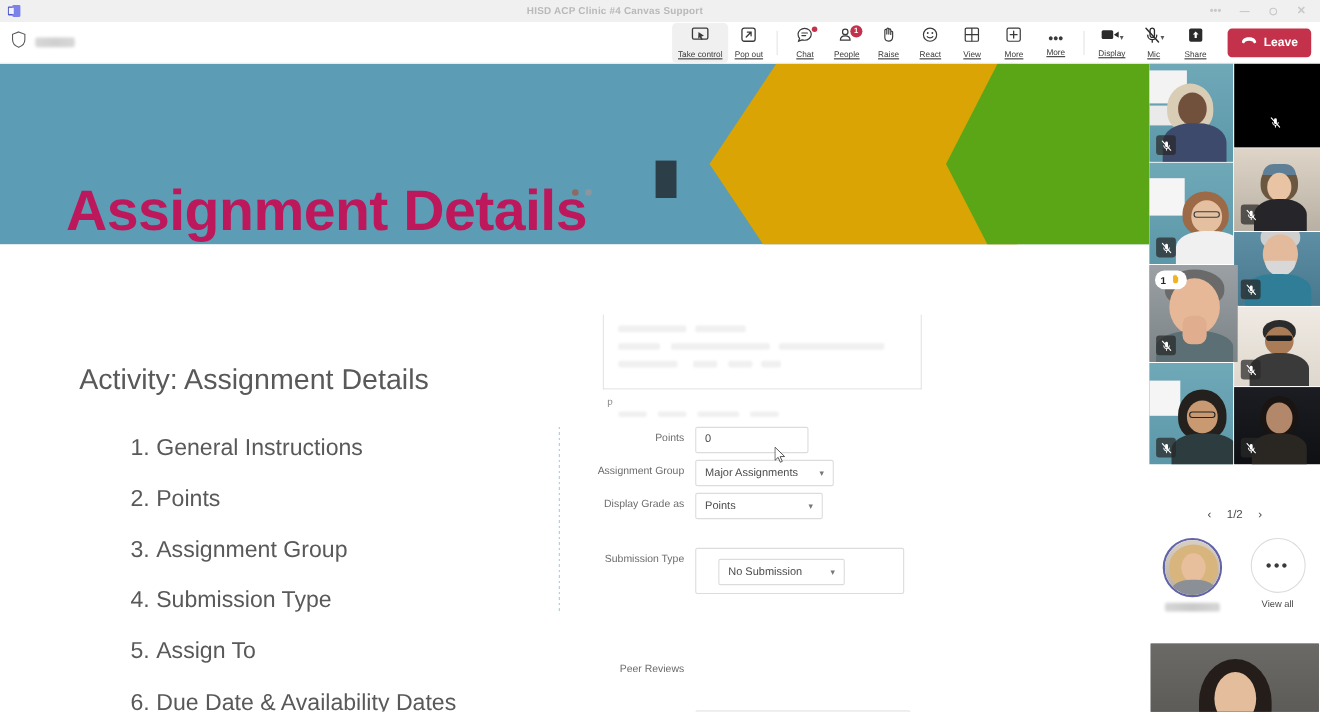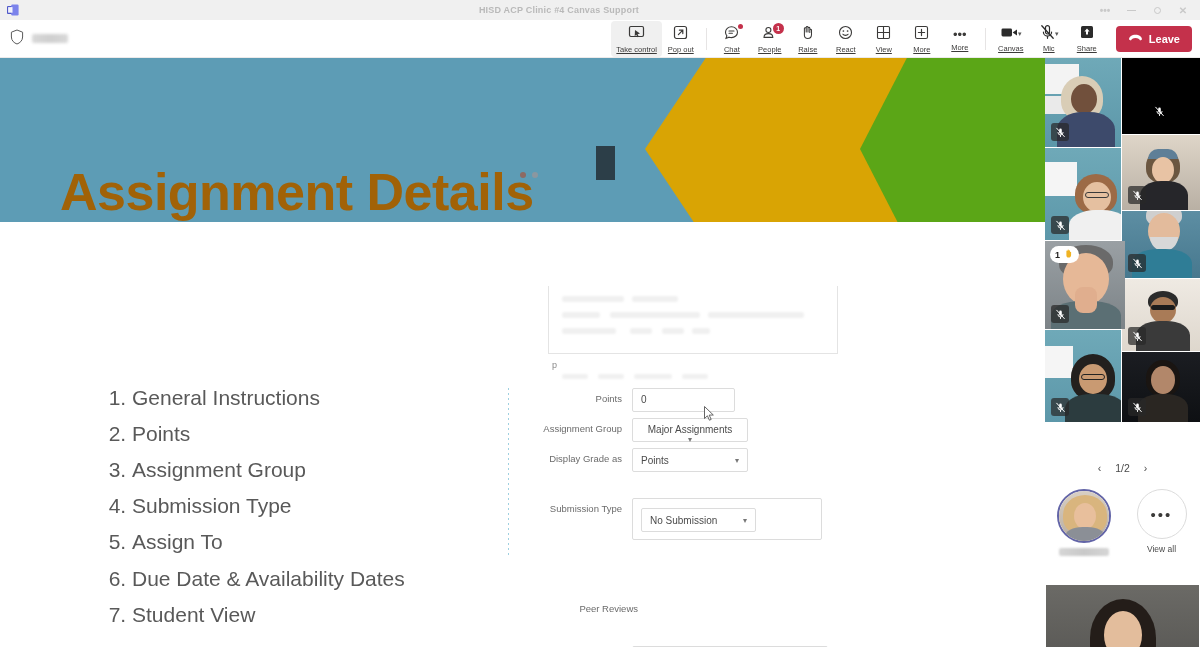--- a/index.html
+++ b/index.html
@@ -81,21 +81,21 @@
     clip-path: polygon(25% 0, 100% 0, 100% 100%, 25% 100%, 0 50%);
   }
   .hexgreen {
     position:absolute; left:860px; top:-14px; width:300px; height:210px;
     background:#5ba617;
     clip-path: polygon(18% 0, 100% 0, 100% 100%, 18% 100%, 0 50%);
   }
   .dark-sq { position:absolute; left:596px; top:88px; width:19px; height:34px; background:#2c3e48; }
   .slide-title {
     position:absolute; left:60px; top:104px;
-    font-size:52px; font-weight:700; color:#a16207; letter-spacing:-0.5px;
+    font-size:52px; font-weight:700; color:#be185d; letter-spacing:-0.5px;
   }
   .esc-banner {
     position:absolute; left:428px; top:90px; width:192px; height:34px;
     background:#2d3b44; color:#fff; border-radius:3px;
     display:flex; align-items:center; justify-content:center; gap:6px;
     font-size:11.5px;
   }
   .esc-key {
     border:1px solid #9aa6ad; border-radius:2px; padding:1px 5px;
     font-size:10.5px; line-height:1.2;
@@ -105,21 +105,21 @@
   .esc-dots i.b { background:#8b97a0; }
 
   .act-title {
     position:absolute; left:72px; top:272px;
     font-size:26px; color:#595959; font-weight:400;
   }
   .act-list {
     position:absolute; left:96px; top:322px; width:430px;
     color:#595959; font-size:21px; line-height:1.72;
   }
-  .act-list li { margin:0; }
+  .act-list li { margin:10px; }
   .act-list ol { padding-left:36px; }
   .dotted-rule {
     position:absolute; left:508px; top:330px; width:1px; height:168px;
     background:repeating-linear-gradient(to bottom,#9fd0e0 0 2px,transparent 2px 5px);
   }
 
   
   .canvasshot { position:absolute; left:540px; top:222px; width:330px; height:400px; }
   .rte-box {
     position:absolute; left:8px; top:6px; width:290px; height:68px;
@@ -339,21 +339,21 @@
       <div class="cbtn">
         <div class="withchev">
           <span>
             <svg width="19" height="15" viewBox="0 0 19 15">
               <rect x="1.5" y="3.5" width="10.5" height="8" rx="1.4" fill="#2b2b2b"></rect>
               <path d="M12.6 7.5 L17 4.6 V10.4 Z" fill="#2b2b2b"></path>
             </svg>
           </span>
           <span class="chev">▾</span>
         </div>
-        <span class="lbl">Canvas</span>
+        <span class="lbl">Display</span>
       </div>
 
       <div class="cbtn">
         <div class="withchev">
           <span>
             <svg width="17" height="16" viewBox="0 0 17 16">
               <path d="M8.5 1.6 a2 2 0 0 1 2 2 V8 a2 2 0 0 1 -4 0 V3.6 a2 2 0 0 1 2 -2 Z" fill="none" stroke="#2b2b2b" stroke-width="1.2"></path>
               <path d="M4.4 8 a4.1 4.1 0 0 0 8.2 0 M8.5 12.1 V14.3" fill="none" stroke="#2b2b2b" stroke-width="1.2" stroke-linecap="round"></path>
               <path d="M2.8 1.7 L14.2 14.2" stroke="#2b2b2b" stroke-width="1.3" stroke-linecap="round"></path>
             </svg>
@@ -394,20 +394,21 @@
     </div>
 
     <div class="slide-title">Assignment Details</div>
 
     <div class="esc-dots">
       <i></i>
       <i class="b"></i>
     </div>
 
 
+    <div class="act-title">Activity: Assignment Details</div>
 
     <div class="act-list">
       <ol>
         <li>General Instructions</li>
         <li>Points</li>
         <li>Assignment Group</li>
         <li>Submission Type</li>
         <li>Assign To</li>
         <li>Due Date &amp; Availability Dates</li>
         <li>Student View</li>
@@ -434,47 +435,47 @@
 
       <div class="p-crumb">p</div>
 
       <div class="frow" style="left:0;top:108px;">
         <div class="flabel">Points</div>
         <div class="finput" style="width:103px;">0</div>
       </div>
 
       <div class="frow" style="left:0;top:138px;">
         <div class="flabel">Assignment Group</div>
-        <div class="fselect" style="width:116px;flex-direction:column;">
+        <div class="fselect" style="width:126px;">
           <span>Major Assignments</span>
           <span style="font-size:8px;color:#777;">▾</span>
         </div>
       </div>
 
       <div class="frow" style="left:0;top:168px;">
         <div class="flabel">Display Grade as</div>
         <div class="fselect" style="width:116px;">
           <span>Points</span>
           <span style="font-size:8px;color:#777;">▾</span>
         </div>
       </div>
 
 
       <div class="frow" style="left:0;top:218px;">
         <div class="flabel">Submission Type</div>
-        <div class="fbox" style="width:190px;height:42px;padding:9px 8px;">
+        <div class="fbox" style="width:190px;height:42px;padding:9px 20px;">
           <div class="fselect" style="width:115px;">
             <span>No Submission</span>
             <span style="font-size:8px;color:#777;">▾</span>
           </div>
         </div>
       </div>
 
 
-      <div class="frow" style="left:16px;top:318px;">
+      <div class="frow" style="left:0;top:318px;">
         <div class="flabel">Peer Reviews</div>
       </div>
 
       <div class="frow" style="left:0;top:366px;">
         <div class="flabel">Assign</div>
         <div class="fbox" style="width:196px;height:40px;padding:8px 10px;">
           
         </div>
       </div>
     </div>

